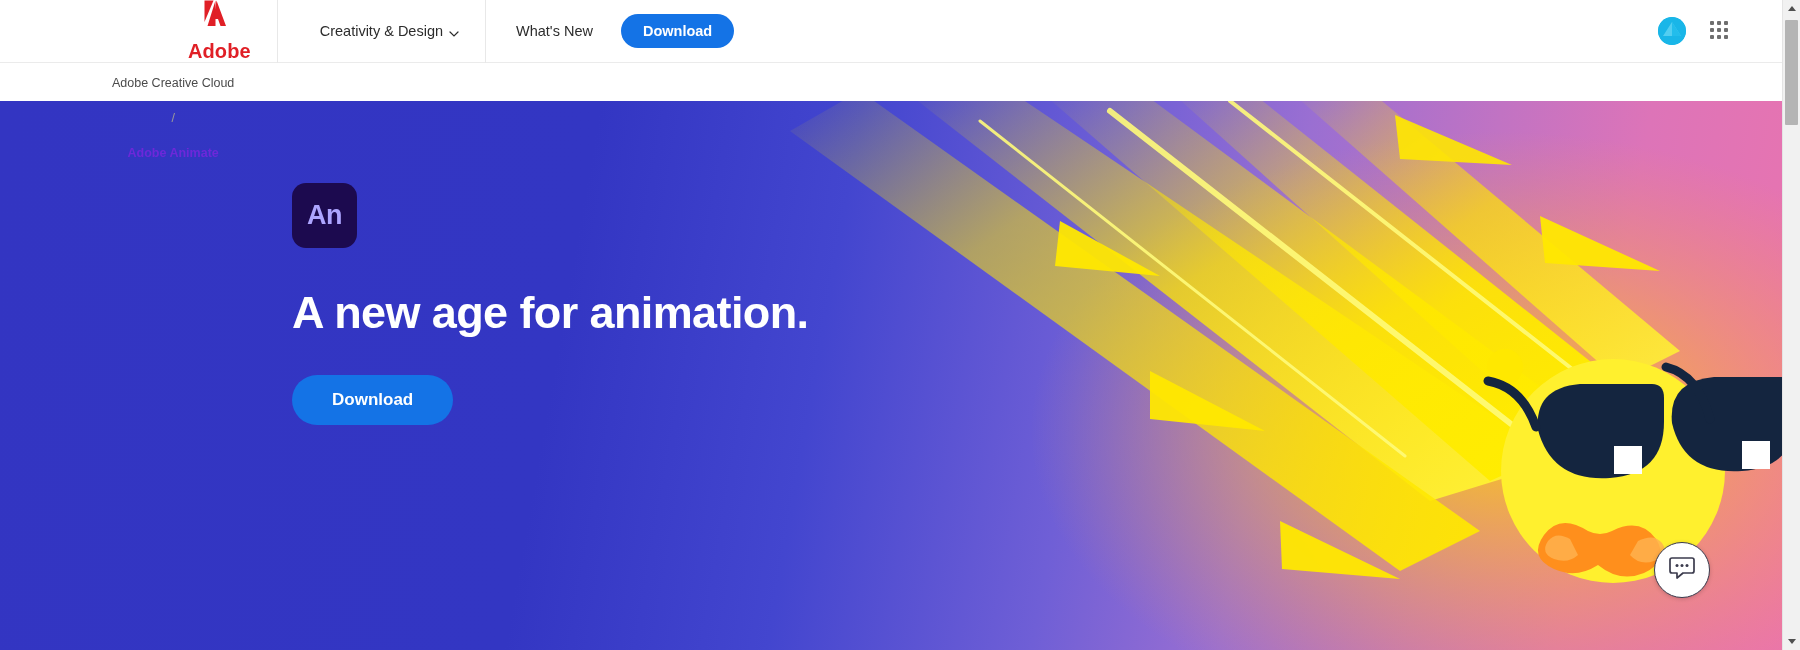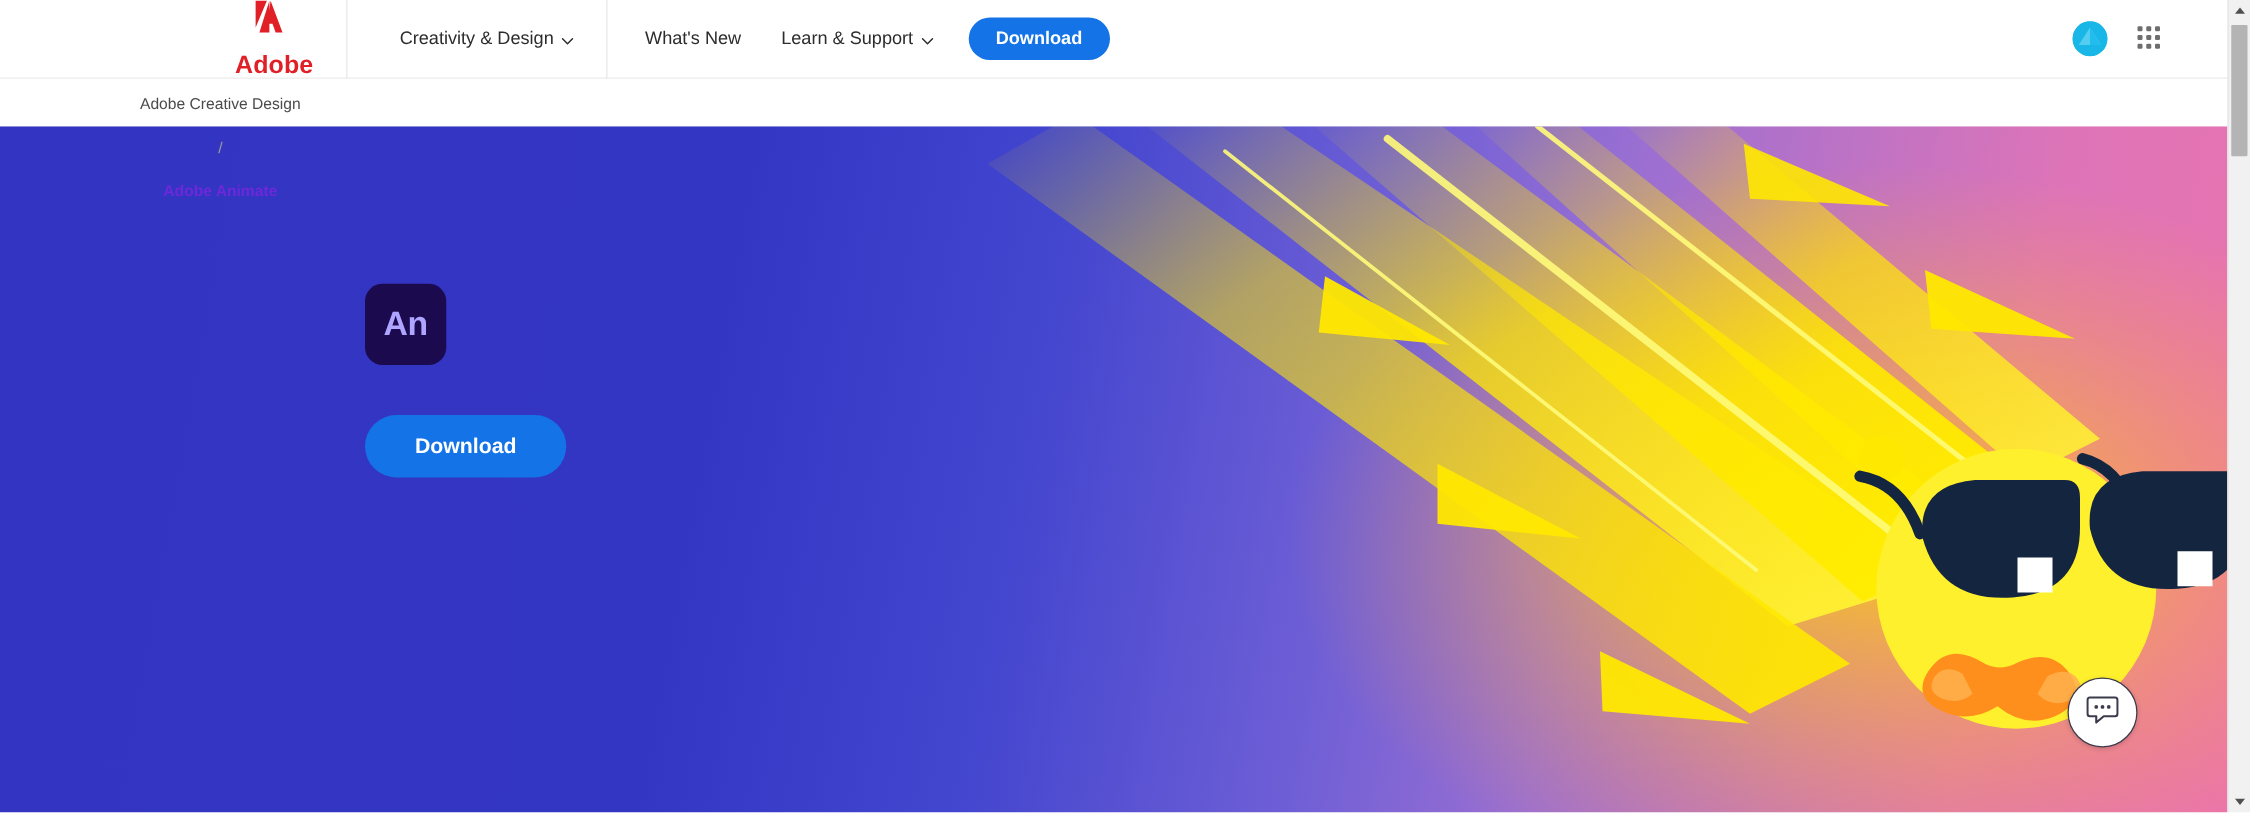--- a/index.html
+++ b/index.html
@@ -221,28 +221,20 @@
               <path d="M1 1l4 4 4-4" stroke="#2c2c2c" stroke-width="1.2" fill="none" stroke-linecap="round"></path>
             </svg>
         </span>
       </div>
 
 
       <div class="nav-item">
         <span>What's New</span>
       </div>
 
-      <div class="nav-item">
-        <span>Learn &amp; Support</span>
-        <span class="chev">
-          <svg width="10" height="6" viewBox="0 0 10 6">
-              <path d="M1 1l4 4 4-4" stroke="#2c2c2c" stroke-width="1.2" fill="none" stroke-linecap="round"></path>
-            </svg>
-        </span>
-      </div>
 
       <button class="btn-download-nav">Download</button>
     </div>
 
     <div class="header-right">
       <div class="avatar">
         <svg width="28" height="28" viewBox="0 0 28 28">
           <circle cx="14" cy="14" r="14" fill="#19b6e8"></circle>
           <path d="M14 5 L23 19 L5 19 Z" fill="#5ed2f2" opacity="0.85"></path>
           <path d="M14 5 L23 19 L14 19 Z" fill="#22bdec"></path>
@@ -259,21 +251,21 @@
         <span></span>
         <span></span>
       </div>
     </div>
   </div>
 
   <div class="crumbbar">
     <div class="crumbs">
       <span class="crumb">Home</span>
       <span class="crumb-sep">/</span>
-      <span class="crumb">Adobe Creative Design</span>
+      <span class="crumb">Adobe Creative Cloud</span>
       <span class="crumb-sep">/</span>
       <span class="crumb current">Adobe Animate</span>
     </div>
   </div>
 
   <div class="hero">
 
     <svg class="hero-art" viewBox="0 0 1782 549" preserveAspectRatio="none">
       <defs>
         <linearGradient id="tailA" x1="0" y1="0" x2="1" y2="1">
@@ -337,20 +329,21 @@
         <path d="M1672 322 q-4 -42 42 -46 l70 0 q12 0 12 14 l0 24 q0 52 -54 56 q-58 4 -70 -48 Z"></path>
         <path d="M1536 326 q-14 -40 -48 -46" stroke="#14253f" stroke-width="9" fill="none" stroke-linecap="round"></path>
         <path d="M1710 318 q-12 -44 -44 -52" stroke="#14253f" stroke-width="9" fill="none" stroke-linecap="round"></path>
         <rect x="1614" y="345" width="28" height="28" fill="#ffffff"></rect>
         <rect x="1742" y="340" width="28" height="28" fill="#ffffff"></rect>
       </g>
     </svg>
 
     <div class="hero-inner">
       <div class="an-icon">An</div>
+      <h1 class="hero-title">A new age for animation.</h1>
       <button class="btn-download-hero">Download</button>
     </div>
 
     <div class="chat-fab">
       <span>
         <svg width="26" height="24" viewBox="0 0 26 24">
           <path d="M3 2h20a2 2 0 0 1 2 2v11a2 2 0 0 1-2 2h-9l-6 5v-5H3a2 2 0 0 1-2-2V4a2 2 0 0 1 2-2z" fill="none" stroke="#3b3b4d" stroke-width="1.7" stroke-linejoin="round"></path>
           <circle cx="8" cy="9.5" r="1.5" fill="#3b3b4d"></circle>
           <circle cx="13" cy="9.5" r="1.5" fill="#3b3b4d"></circle>
           <circle cx="18" cy="9.5" r="1.5" fill="#3b3b4d"></circle>

